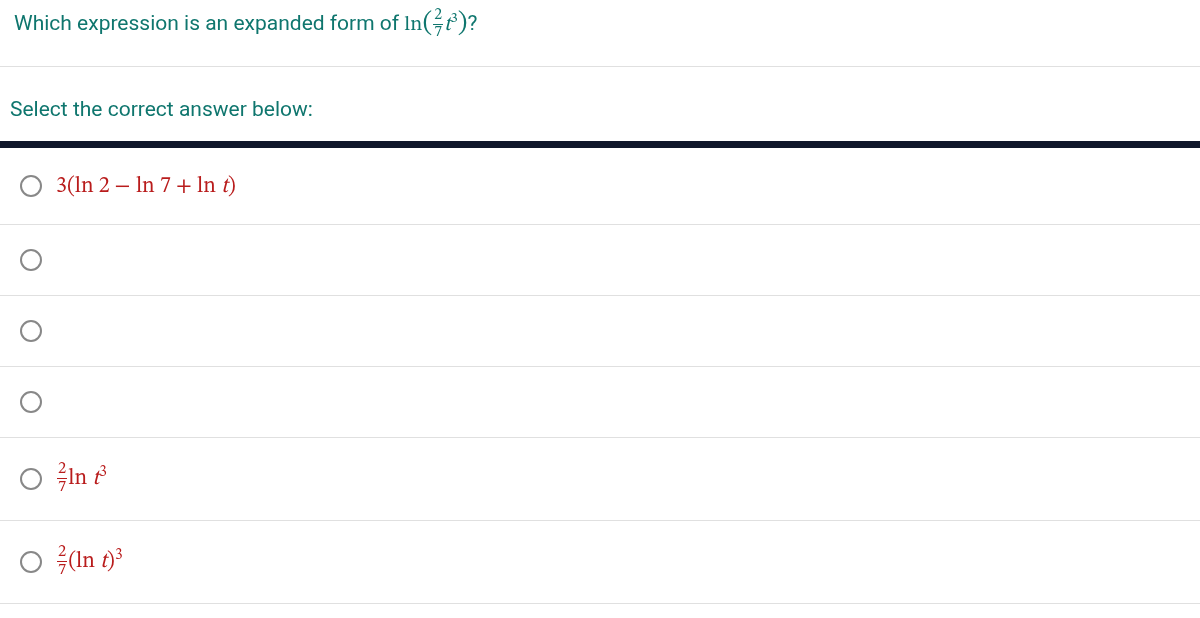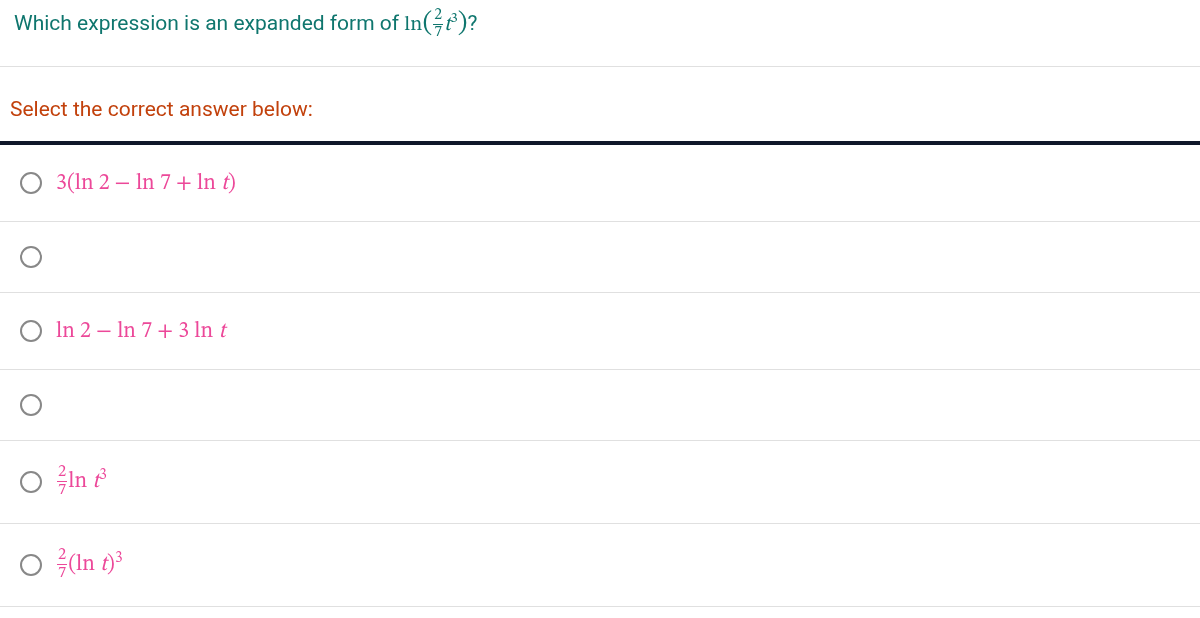--- a/index.html
+++ b/index.html
@@ -48,23 +48,23 @@
       line-height: 0;
     }
     .paren {
       font-size: 1.3em;
       vertical-align: middle;
       position: relative;
       top: -2px;
     }
     .prompt-row {
       padding: 30px 10px 20px 10px;
-      border-bottom: 4px solid #0f172a;
+      border-bottom: 7px solid #0f172a;
       font-size: 21px;
-      color: #c2410c;
+      color: #0f766e;
       font-weight: 400;
     }
     .option-row {
       display: flex;
       align-items: center;
       gap: 14px;
       padding: 24px 16px 24px 20px;
       border-bottom: 1px solid #e0e0e0;
       cursor: pointer;
     }
@@ -72,21 +72,21 @@
       width: 22px;
       height: 22px;
       min-width: 22px;
       border: 2px solid #888888;
       border-radius: 50%;
       background: #ffffff;
     }
     .option-text {
       font-family: "Cambria Math", "STIX Two Math", "Latin Modern Math", "Times New Roman", serif;
       font-size: 22px;
-      color: #ec4899;
+      color: #b91c1c;
     }
     .italic {
       font-style: italic;
     }
   </style>
 </head>
 <body>
 
 <div class="question-row">
   <span>Which expression is an expanded form of </span><span class="math"><span>ln</span><span class="paren">(</span><span class="fraction"><span class="num">2</span><span class="den">7</span></span><span class="italic">t</span><span class="sup">3</span><span class="paren">)</span></span><span>?</span>
@@ -100,23 +100,20 @@
     <span>3(ln 2 − ln 7 + ln <span class="italic">t</span>)</span>
   </div>
 </div>
 
 <div class="option-row">
   <div class="radio"></div>
 </div>
 
 <div class="option-row">
   <div class="radio"></div>
-  <div class="option-text">
-    <span>ln 2 − ln 7 + 3 ln <span class="italic">t</span></span>
-  </div>
 </div>
 
 <div class="option-row">
   <div class="radio"></div>
 </div>
 
 <div class="option-row">
   <div class="radio"></div>
   <div class="option-text">
     <span class="fraction"><span class="num">2</span><span class="den">7</span></span><span>ln</span> <span class="italic">t</span><span class="sup">3</span>

